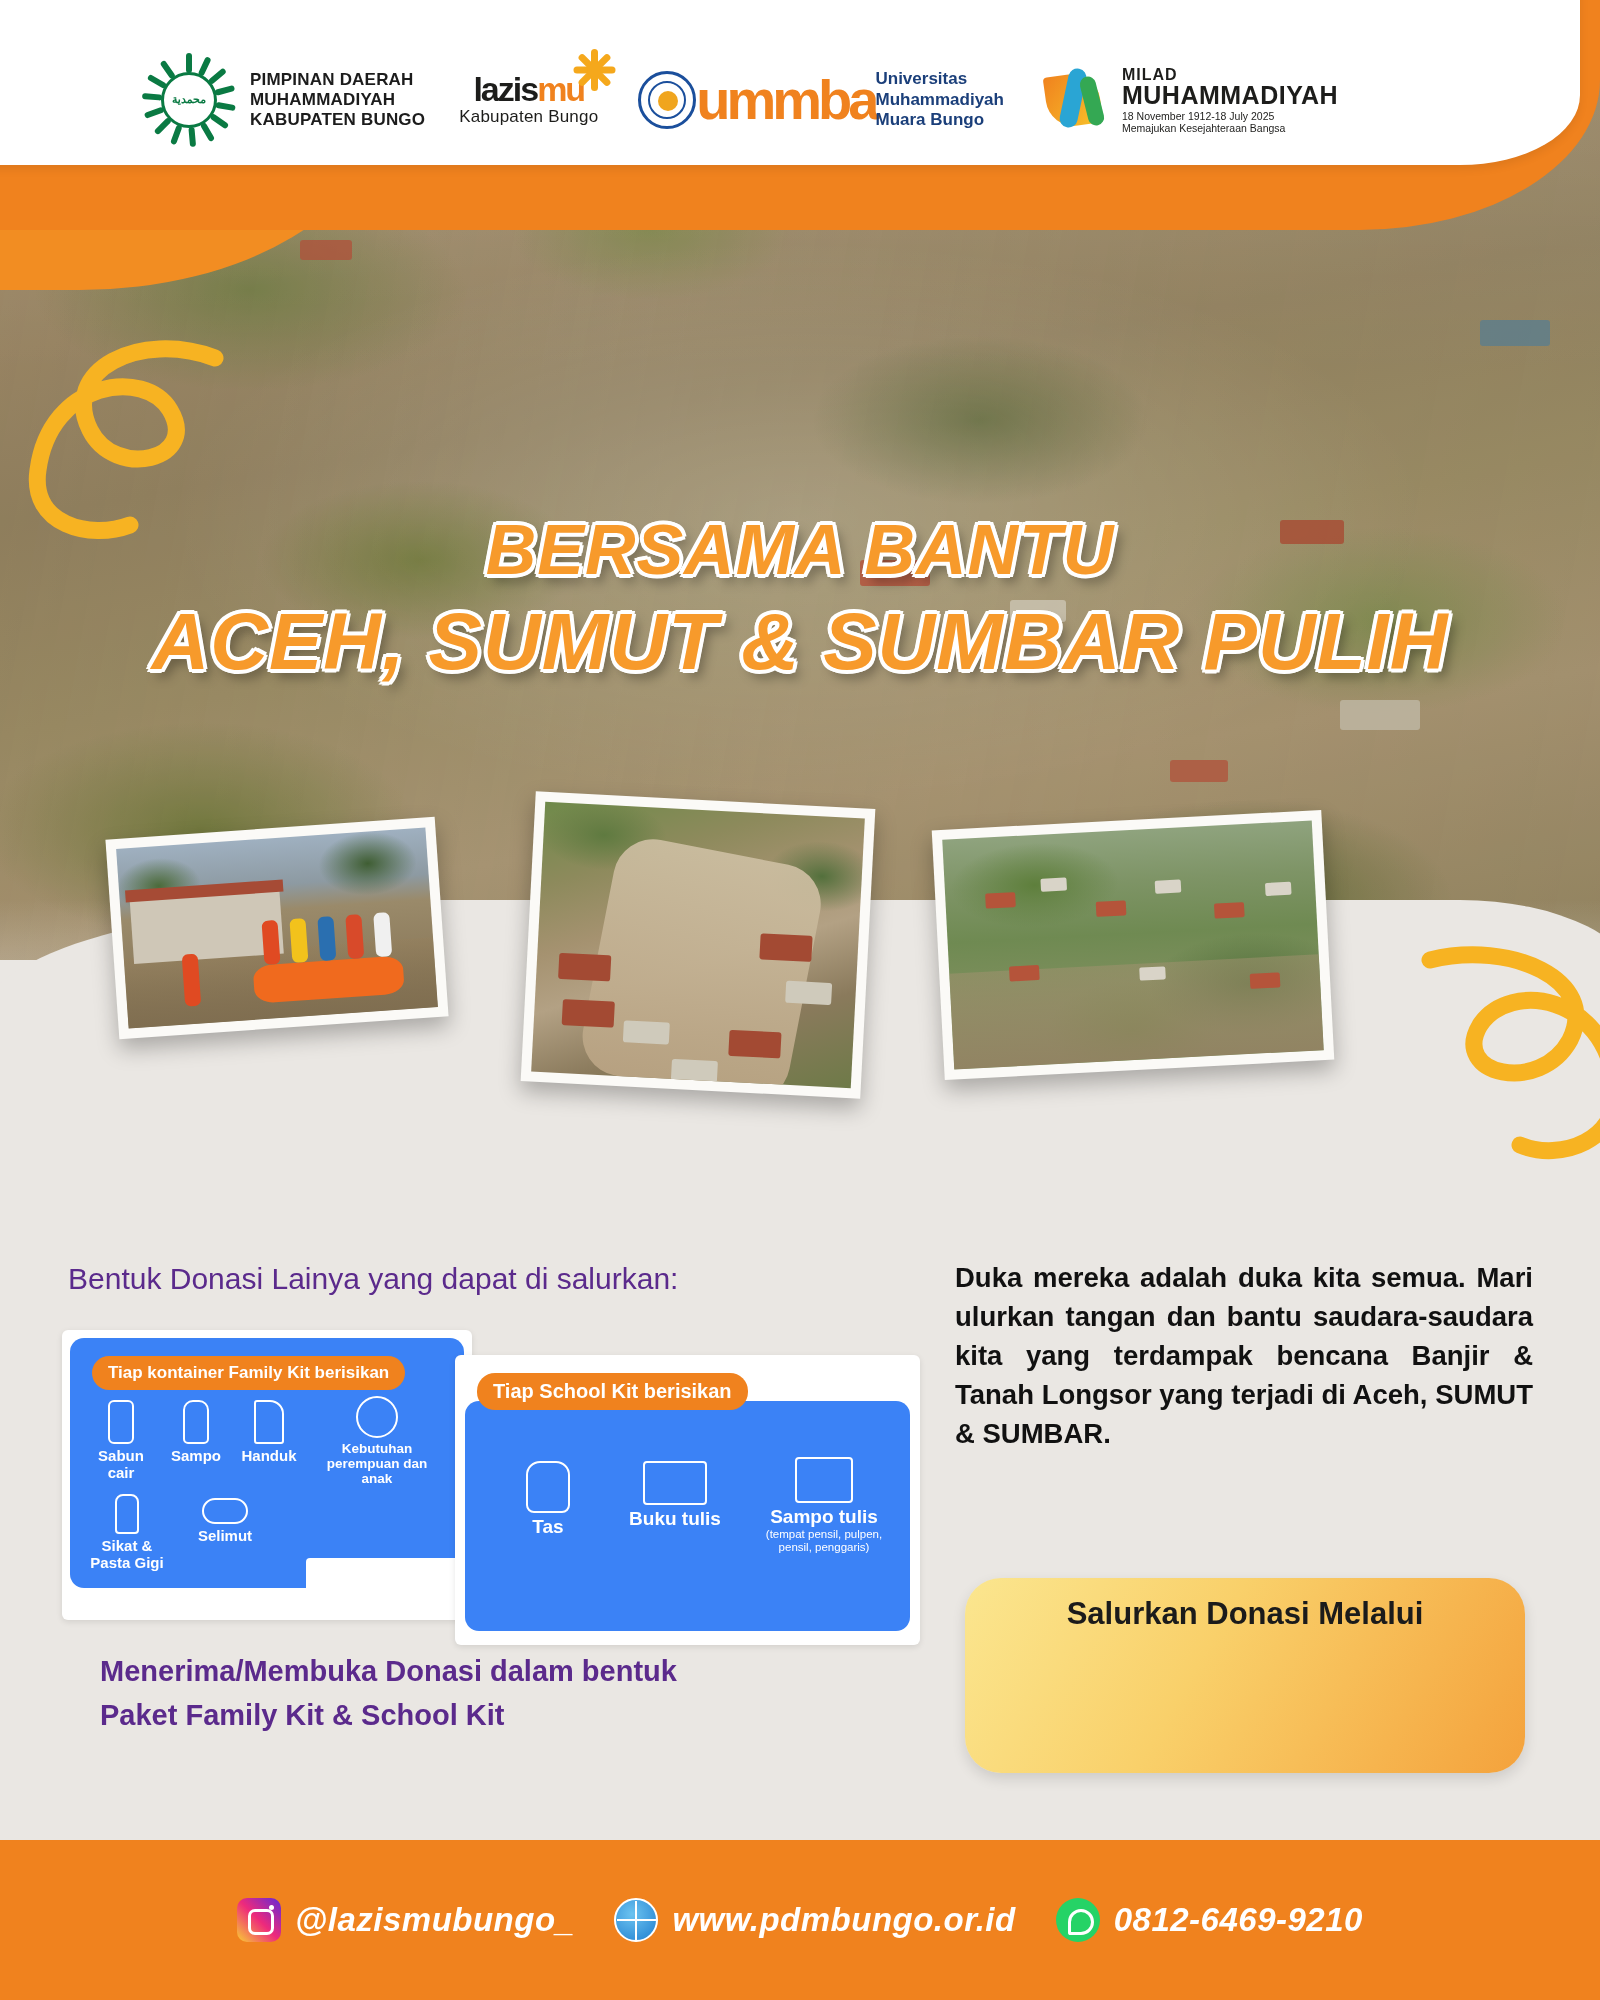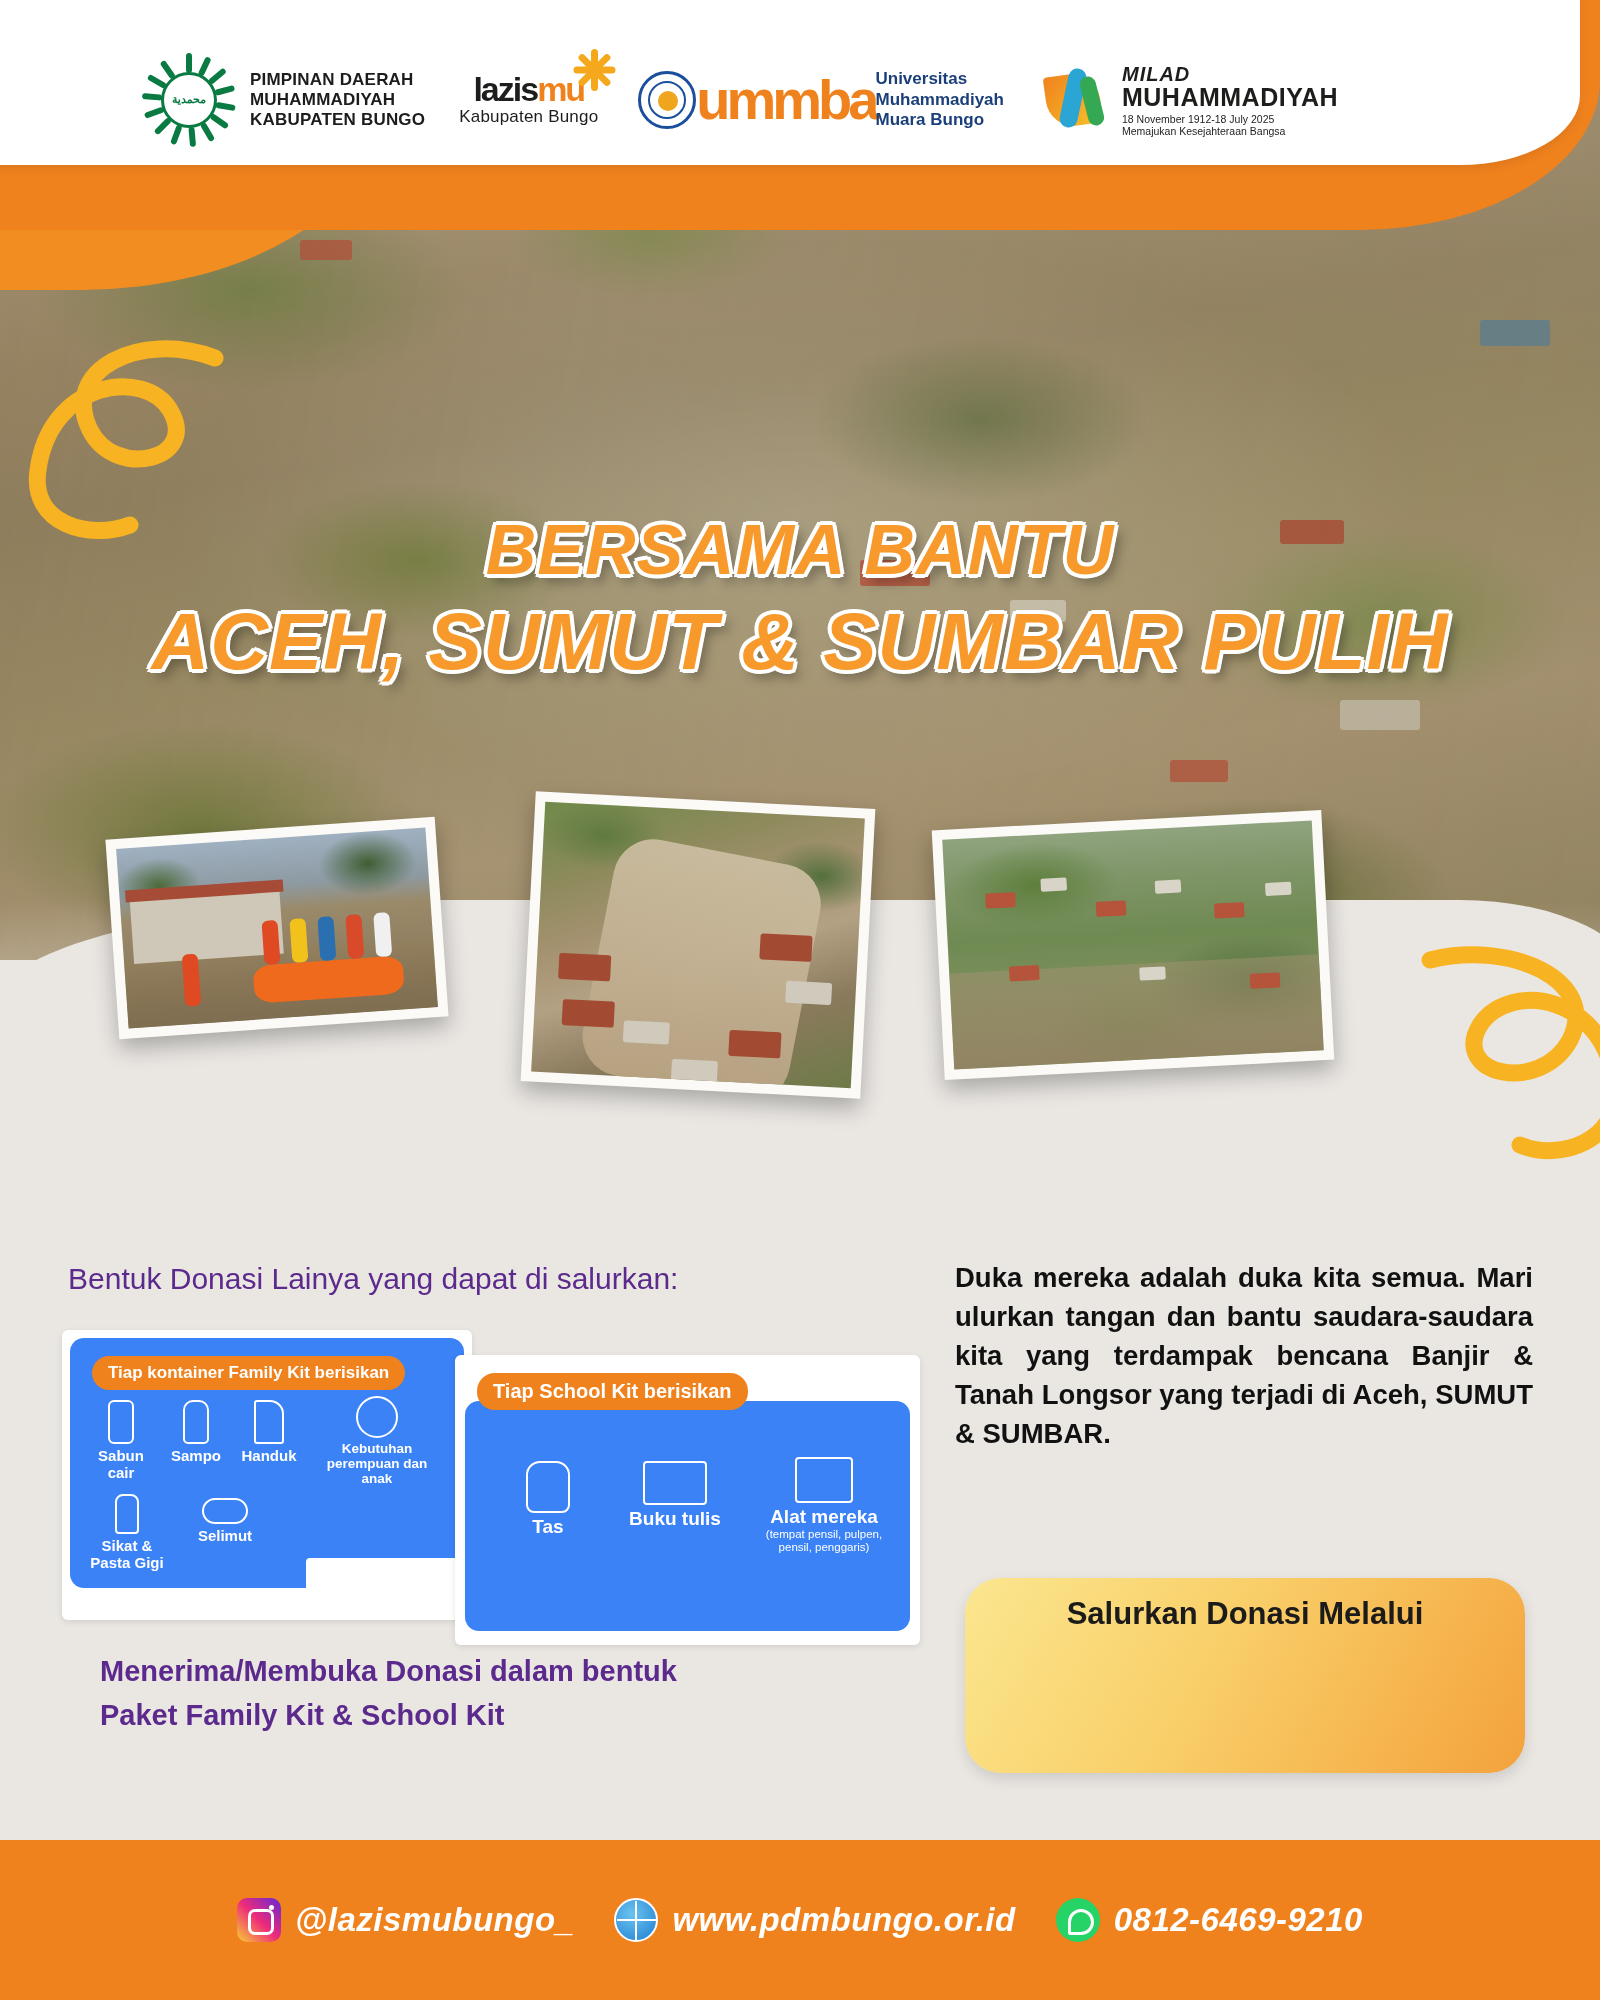--- a/index.html
+++ b/index.html
@@ -124,21 +124,21 @@
   }
   .ummba .wm { font-size: 56px; font-weight: bold; color: #f0821e; letter-spacing: -4px; line-height: .8; }
   .ummba .uname { font-size: 17px; font-weight: bold; color: #1b3f7a; line-height: 1.2; }
 
   
   .milad { margin-left: 36px; display: flex; align-items: center; gap: 10px; }
   .milad .mark { position: relative; width: 72px; height: 72px; }
   .milad .mark .s1 { position:absolute; left:6px; top:10px; width: 54px; height: 52px; background: linear-gradient(135deg,#f0821e,#f7c32a); border-radius: 4px 28px 4px 28px; transform: rotate(-8deg); }
   .milad .mark .s2 { position:absolute; left:24px; top:4px; width: 18px; height: 60px; background:#2aa5d4; border-radius: 9px; transform: rotate(12deg); }
   .milad .mark .s3 { position:absolute; left:44px; top:12px; width: 16px; height: 50px; background:#34a853; border-radius: 8px; transform: rotate(-14deg); }
-  .milad .mtxt .l1 { font-size: 20px; font-weight: bold; color:#1d1d1b; letter-spacing: 1px; font-style: italic;}
+  .milad .mtxt .l1 { font-size: 16px; font-weight: bold; color:#1d1d1b; letter-spacing: 1px;}
   .milad .mtxt .l2 { font-size: 25px; font-weight: bold; color:#1d1d1b; letter-spacing: .5px; line-height: .95;}
   .milad .mtxt .l3 { font-size: 10.5px; color:#1d1d1b; margin-top:3px; }
   .milad .mtxt .l4 { font-size: 10.5px; color:#1d1d1b; }
 
   
   .squiggle { position: absolute; z-index: 7; }
 
   
   .headline {
     position: absolute; left: 0; top: 510px; width: 1600px;
@@ -469,21 +469,21 @@
       <div class="kit-item" style="left:28px;top:60px;width:110px;font-size:19px;">
         <span class="gl glyph-box" style="width:44px;height:52px;border-radius:14px 14px 8px 8px;"></span>
         <span>Tas</span>
       </div>
       <div class="kit-item" style="left:140px;top:60px;width:140px;font-size:19px;">
         <span class="gl glyph-box" style="width:64px;height:44px;border-radius:4px;"></span>
         <span>Buku tulis</span>
       </div>
       <div class="kit-item" style="left:288px;top:56px;width:142px;font-size:19px;">
         <span class="gl glyph-box" style="width:58px;height:46px;border-radius:4px;"></span>
-        <span>Alat mereka</span>
+        <span>Sampo tulis</span>
         <small>(tempat pensil, pulpen, pensil, penggaris)</small>
       </div>
     </div>
     <div class="kit-pill school-pill">Tiap School Kit berisikan</div>
   </div>
 
   <div class="left-note">Menerima/Membuka Donasi dalam bentuk Paket Family Kit &amp; School Kit</div>
 
   <div class="right-text">Duka mereka adalah duka kita semua. Mari ulurkan tangan dan bantu saudara-saudara kita yang terdampak bencana Banjir &amp; Tanah Longsor yang terjadi di Aceh, SUMUT &amp; SUMBAR.</div>
 

